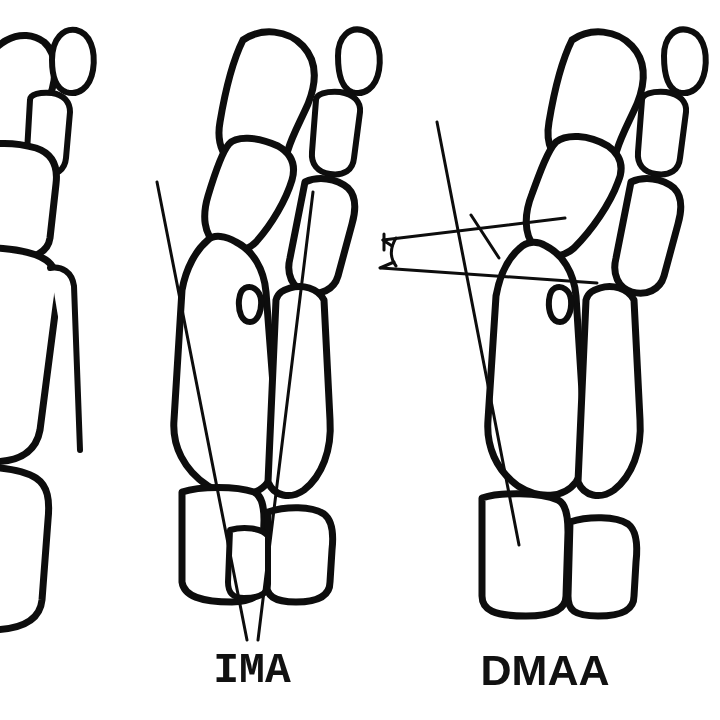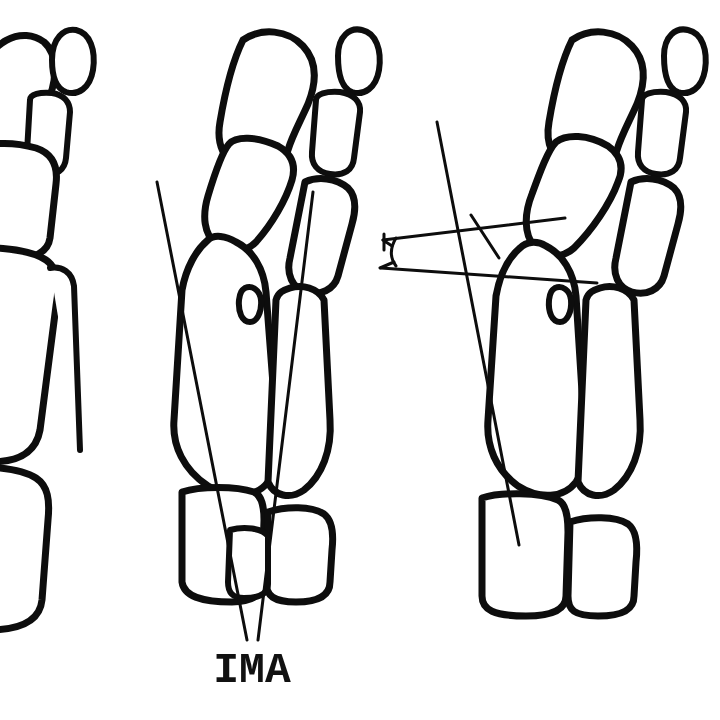--- a/index.html
+++ b/index.html
@@ -153,15 +153,16 @@
 
       <line class="axis-line" x1="471" y1="215" x2="499" y2="258"></line>
 
       <path class="angle-mark" d="M 384 234 L 384 250 M 380 268 L 394 262 M 383 240 L 392 246"></path>
       <path class="angle-mark" d="M 396 238 C 390 248 390 258 396 266"></path>
     </g>
   </svg>
 
   <div class="caption-layer">
     <div class="caption-item" style="left:252px; top:646px;font-family:Liberation Mono, monospace;">IMA</div>
+    <div class="caption-item" style="left:545px; top:646px;">DMAA</div>
   </div>
 
 </div>
 
 </body></html>

